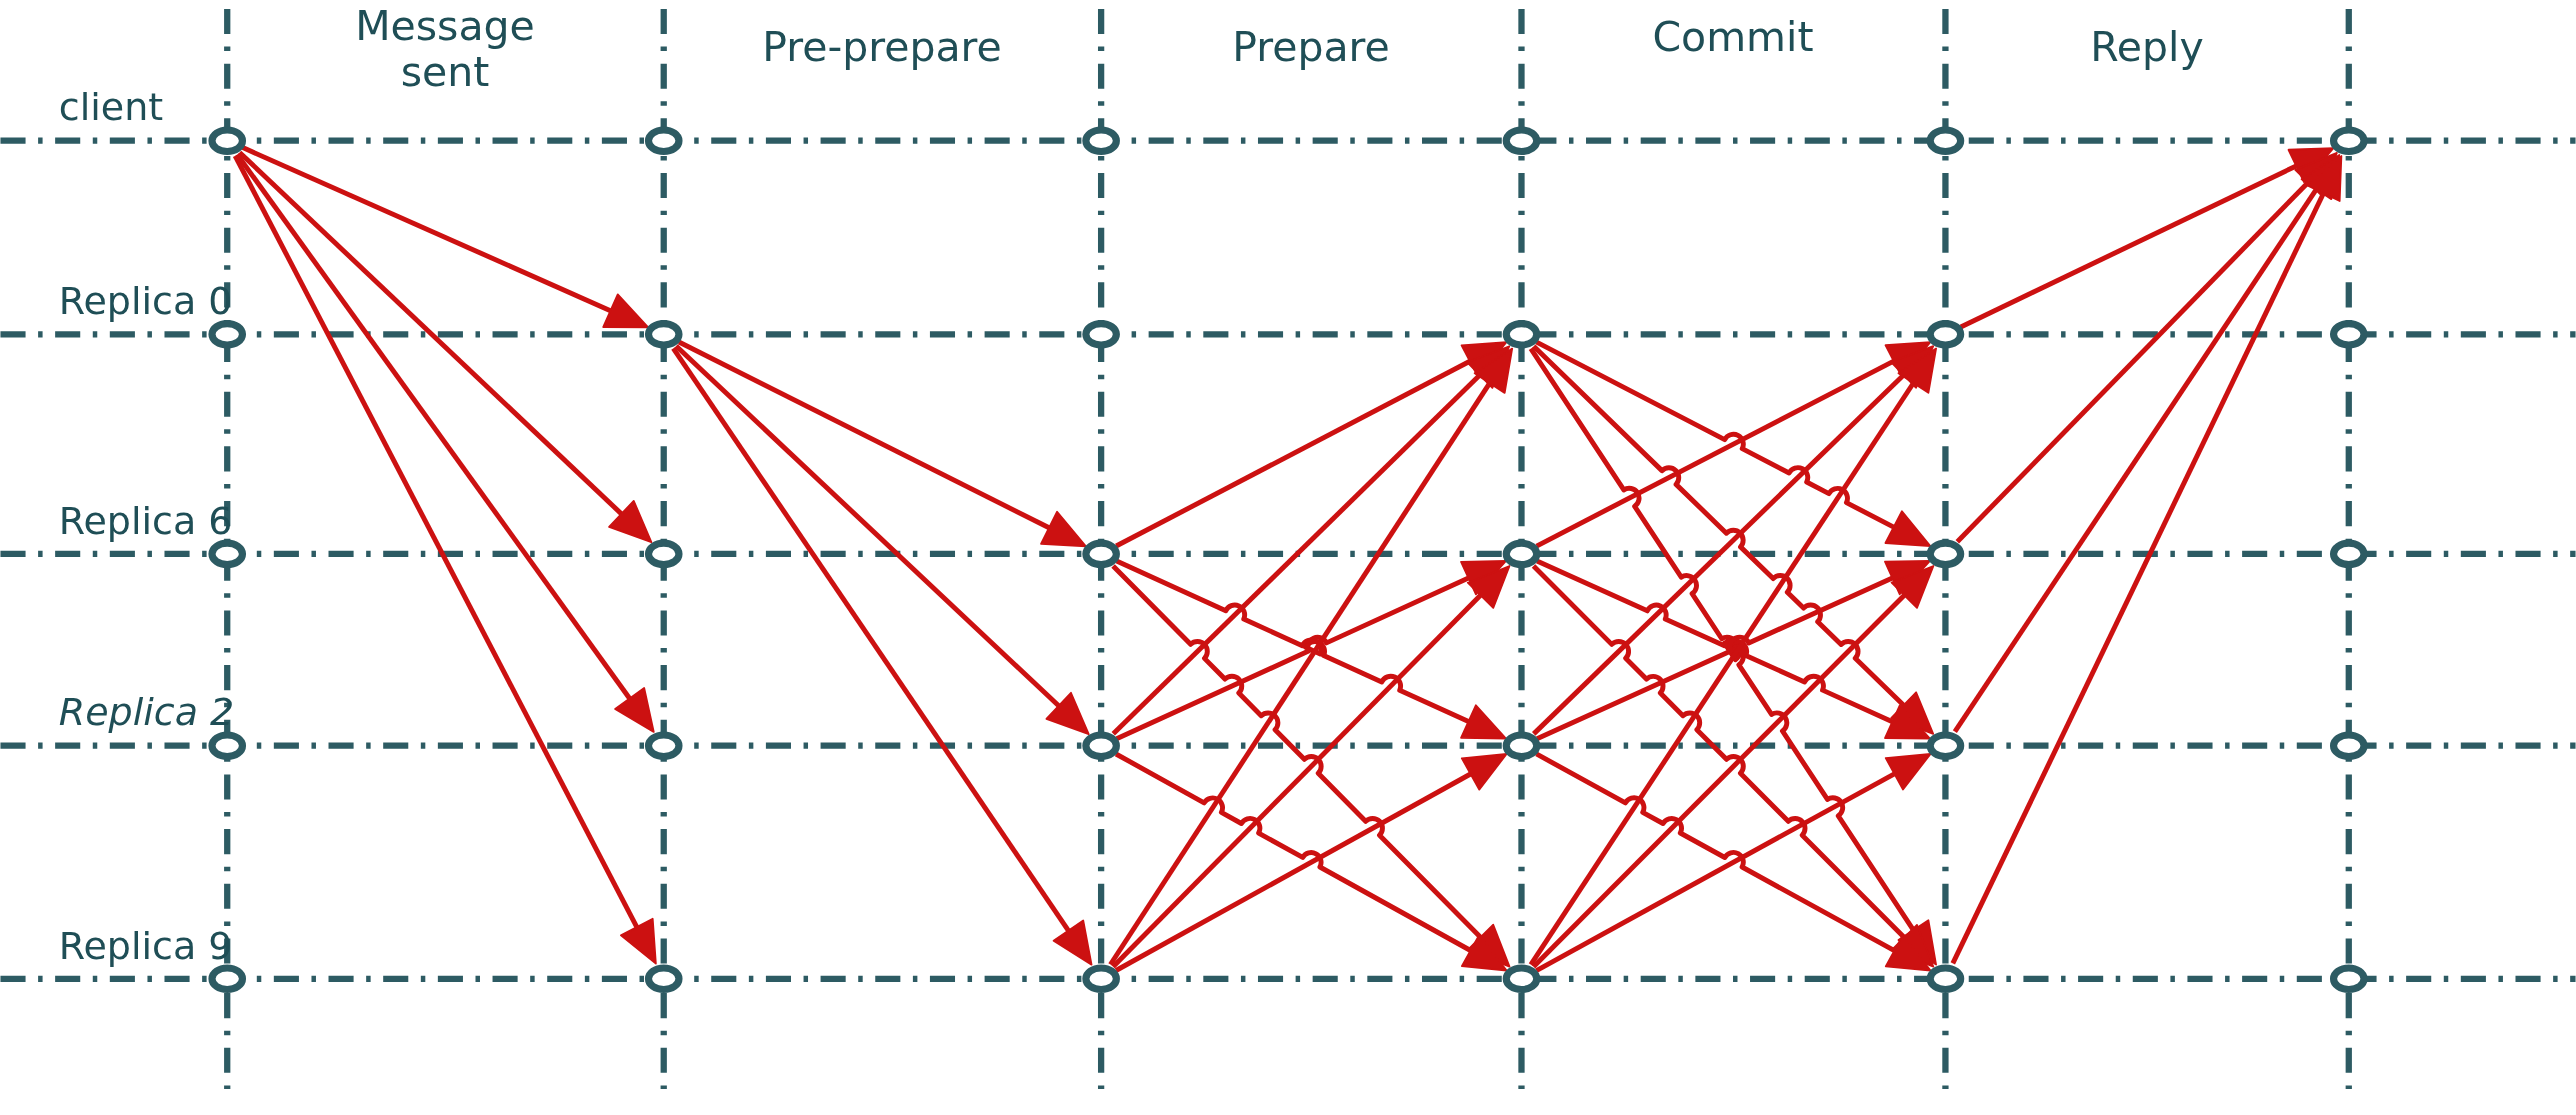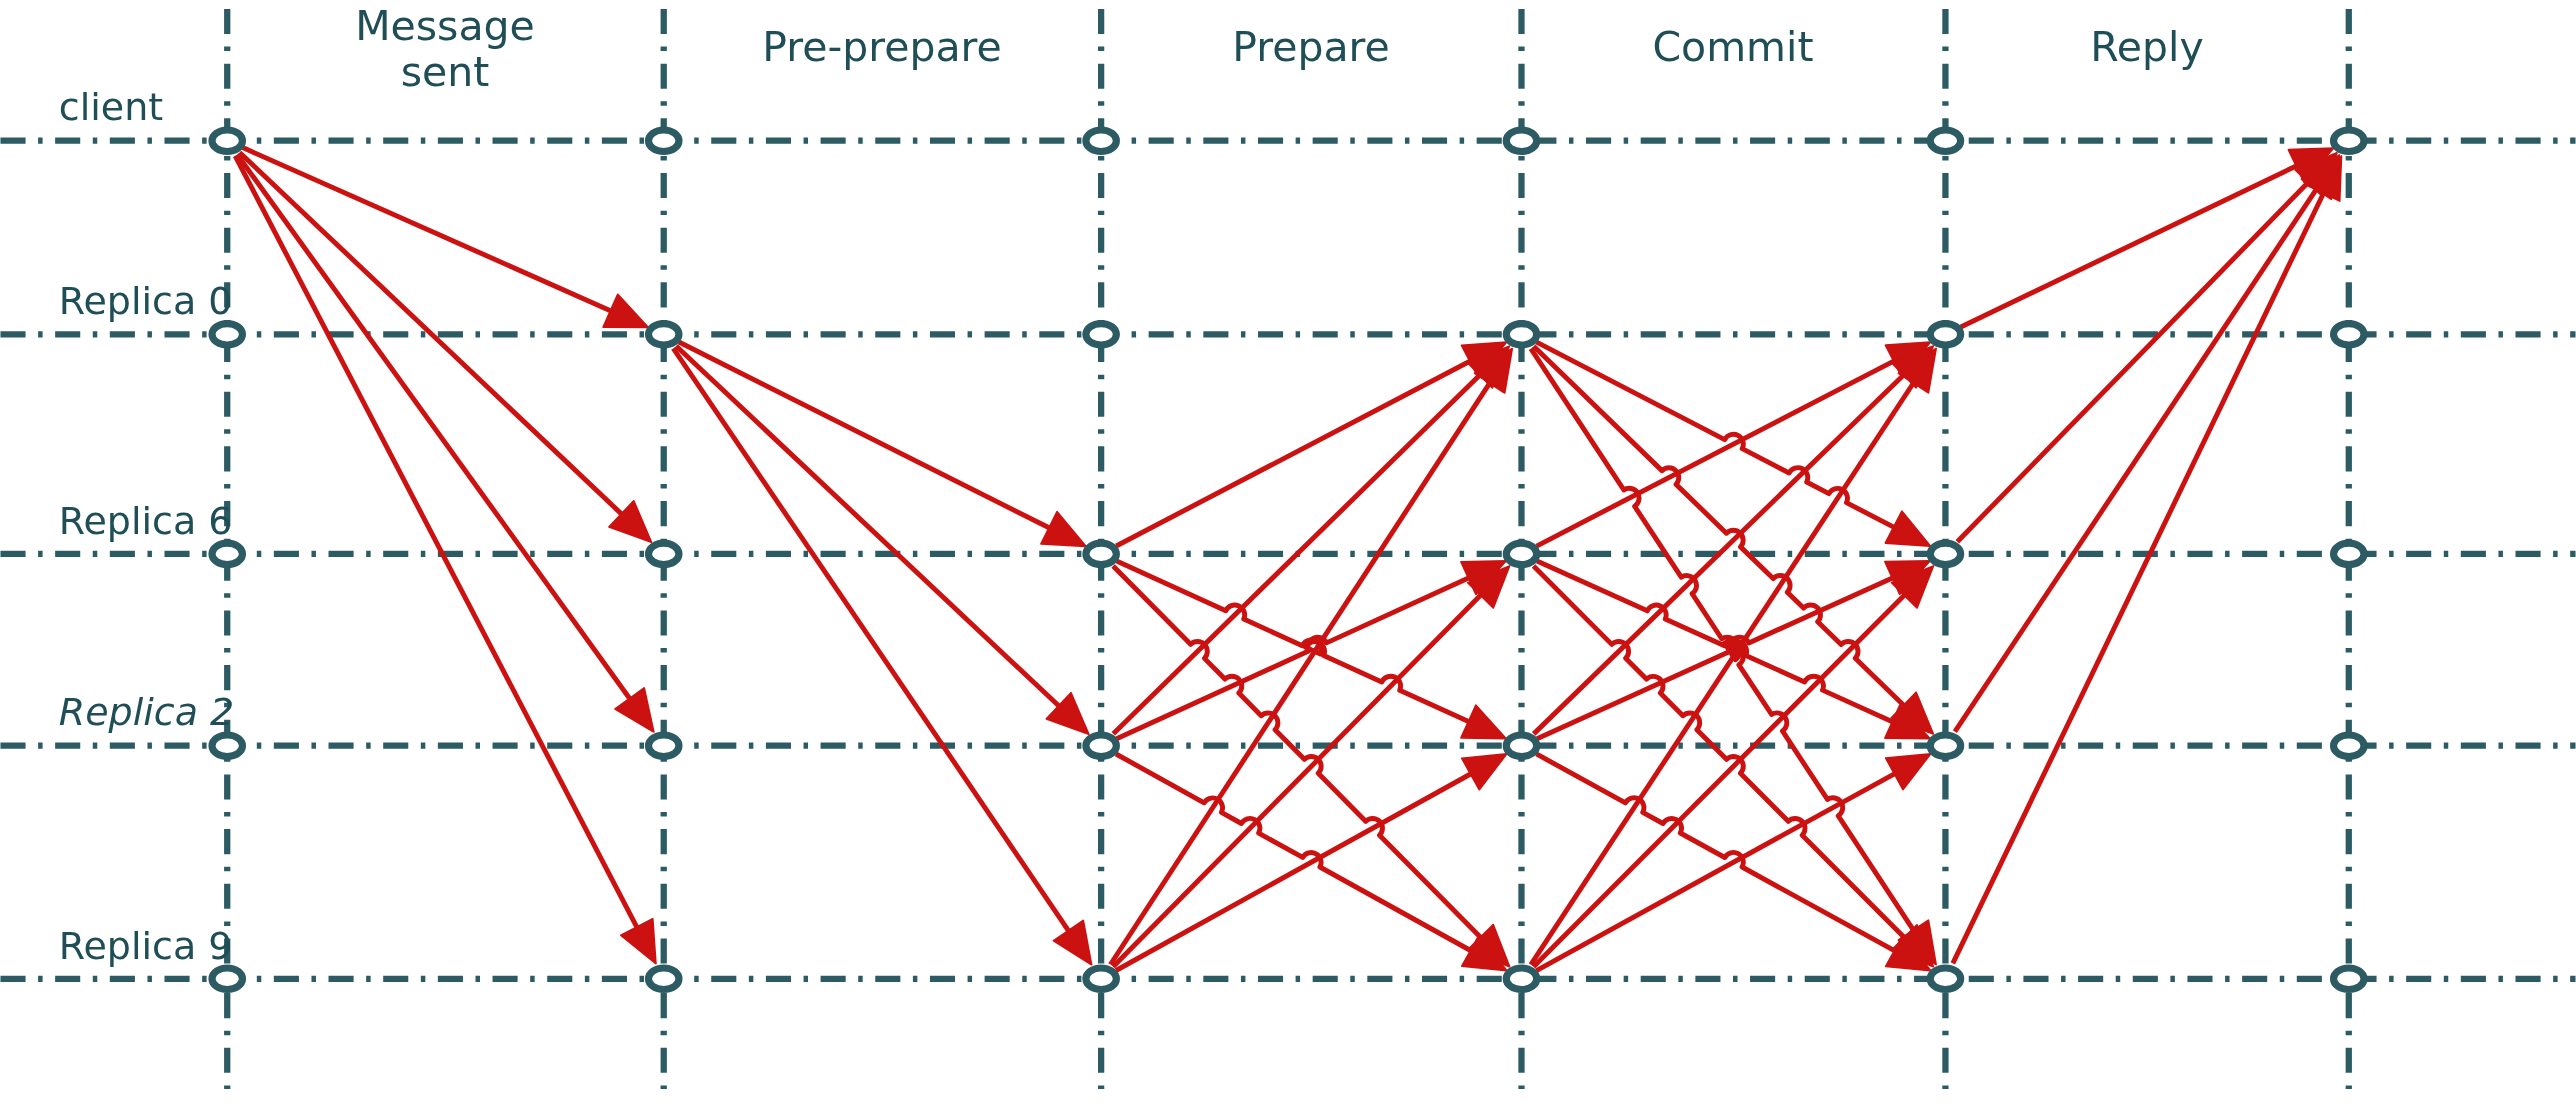--- a/index.html
+++ b/index.html
@@ -135,21 +135,21 @@
         <ellipse cx="1697" cy="1092" rx="17" ry="12" fill="#ffffff" stroke="#2d5b63" stroke-width="8"></ellipse>
         <ellipse cx="2170" cy="1092" rx="17" ry="12" fill="#ffffff" stroke="#2d5b63" stroke-width="8"></ellipse>
         <ellipse cx="2620" cy="1092" rx="17" ry="12" fill="#ffffff" stroke="#2d5b63" stroke-width="8"></ellipse>
       </g>
   </svg>
   <div id="headers">
       <div class="col-header" style="left: 212px; top: 3.6px; width: 466px;">Message
 sent</div>
       <div class="col-header" style="left: 649px; top: 25px; width: 466px;">Pre-prepare</div>
       <div class="col-header" style="left: 1078px; top: 25px; width: 466px;">Prepare</div>
-      <div class="col-header" style="left: 1500px; top: 25px; width: 466px;">Commit</div>
+      <div class="col-header" style="left: 1500px; top: 15px; width: 466px;">Commit</div>
       <div class="col-header" style="left: 1914px; top: 25px; width: 466px;">Reply</div>
     </div>
   <div id="rowlabels">
       <div class="row-label" style="left: 10.8px; top: 85px;">client</div>
       <div class="row-label" style="left: 10.8px; top: 279px;">Replica 0</div>
       <div class="row-label" style="left: 10.8px; top: 499px;">Replica 6</div>
       <div class="row-label" style="left: 10.8px; top: 690px; font-style: italic;">Replica 2</div>
       <div class="row-label" style="left: 10.8px; top: 924px;">Replica 9</div>
     </div>
 </div>

